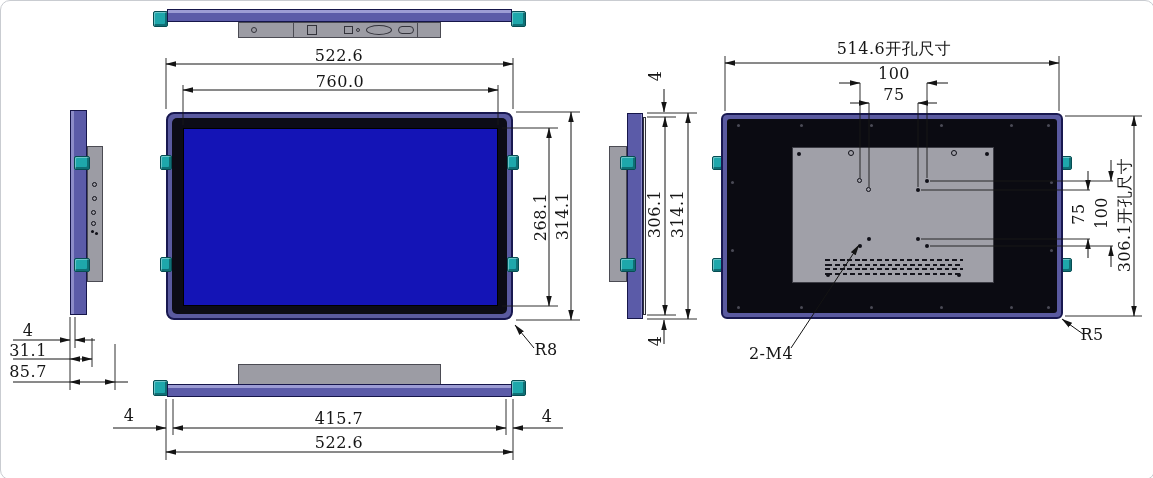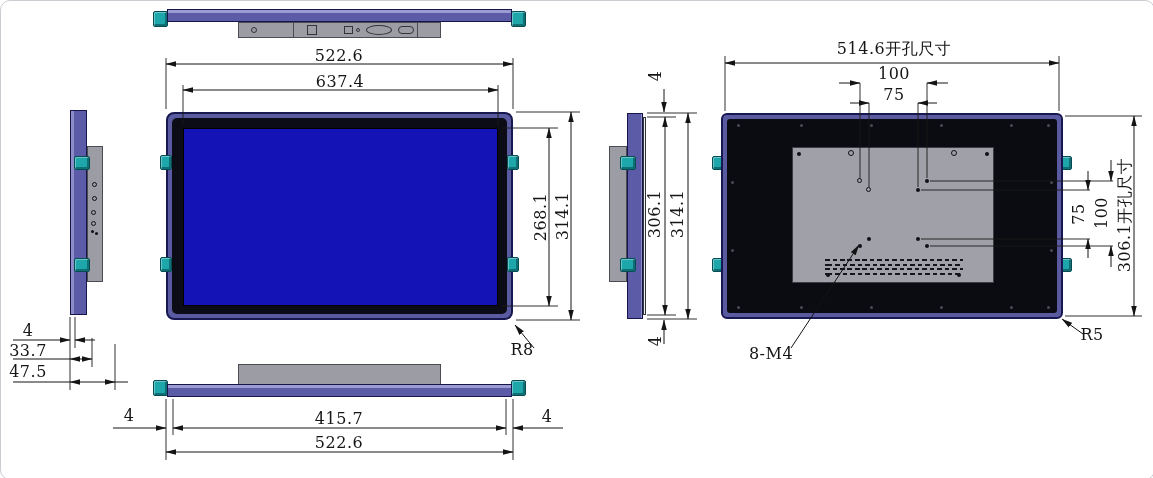--- a/index.html
+++ b/index.html
@@ -232,41 +232,41 @@
       <line class="d" x1="1110" y1="266" x2="1110" y2="245" marker-end="url(#ah)"></line>
       <line class="e" x1="1064" y1="115" x2="1141" y2="115"></line>
       <line class="e" x1="1064" y1="315" x2="1141" y2="315"></line>
       <line class="d" x1="1133" y1="115" x2="1133" y2="315" marker-start="url(#ah)" marker-end="url(#ah)"></line>
       <line class="d" x1="790" y1="347" x2="858" y2="244" marker-end="url(#ah)"></line>
       <line class="d" x1="1082" y1="333" x2="1061" y2="318" marker-end="url(#ah)"></line>
     </g>
   </svg>
 
   <div class="lbl" style="left:338px;top:55px">522.6</div>
-  <div class="lbl" style="left:339px;top:81px">637.4</div>
+  <div class="lbl" style="left:339px;top:81px">760.0</div>
   <div class="lbl rot" style="left:540px;top:216px">268.1</div>
   <div class="lbl rot" style="left:562px;top:215px">314.1</div>
-  <div class="lbl" style="left:521px;top:349px">R8</div>
+  <div class="lbl" style="left:545px;top:349px">R8</div>
 
   <div class="lbl" style="left:128px;top:415px">4</div>
   <div class="lbl" style="left:338px;top:418px">415.7</div>
   <div class="lbl" style="left:546px;top:416px">4</div>
   <div class="lbl" style="left:338px;top:442px">522.6</div>
 
   <div class="lbl" style="left:27px;top:330px">4</div>
-  <div class="lbl" style="left:27px;top:350px">33.7</div>
-  <div class="lbl" style="left:27px;top:371px">47.5</div>
+  <div class="lbl" style="left:27px;top:350px">31.1</div>
+  <div class="lbl" style="left:27px;top:371px">85.7</div>
 
   <div class="lbl rot" style="left:655px;top:75px">4</div>
   <div class="lbl rot" style="left:654px;top:213px">306.1</div>
   <div class="lbl rot" style="left:677px;top:213px">314.1</div>
   <div class="lbl rot" style="left:655px;top:340px">4</div>
 
   <div class="lbl" style="left:893px;top:48px">514.6开孔尺寸</div>
   <div class="lbl" style="left:893px;top:73px">100</div>
   <div class="lbl" style="left:893px;top:94px">75</div>
   <div class="lbl rot" style="left:1078px;top:213px">75</div>
   <div class="lbl rot" style="left:1101px;top:212px">100</div>
   <div class="lbl rot" style="left:1124px;top:214px">306.1开孔尺寸</div>
-  <div class="lbl" style="left:770px;top:353px">8-M4</div>
+  <div class="lbl" style="left:770px;top:353px">2-M4</div>
   <div class="lbl" style="left:1091px;top:334px">R5</div>
 
 </div>
 
 </body></html>

